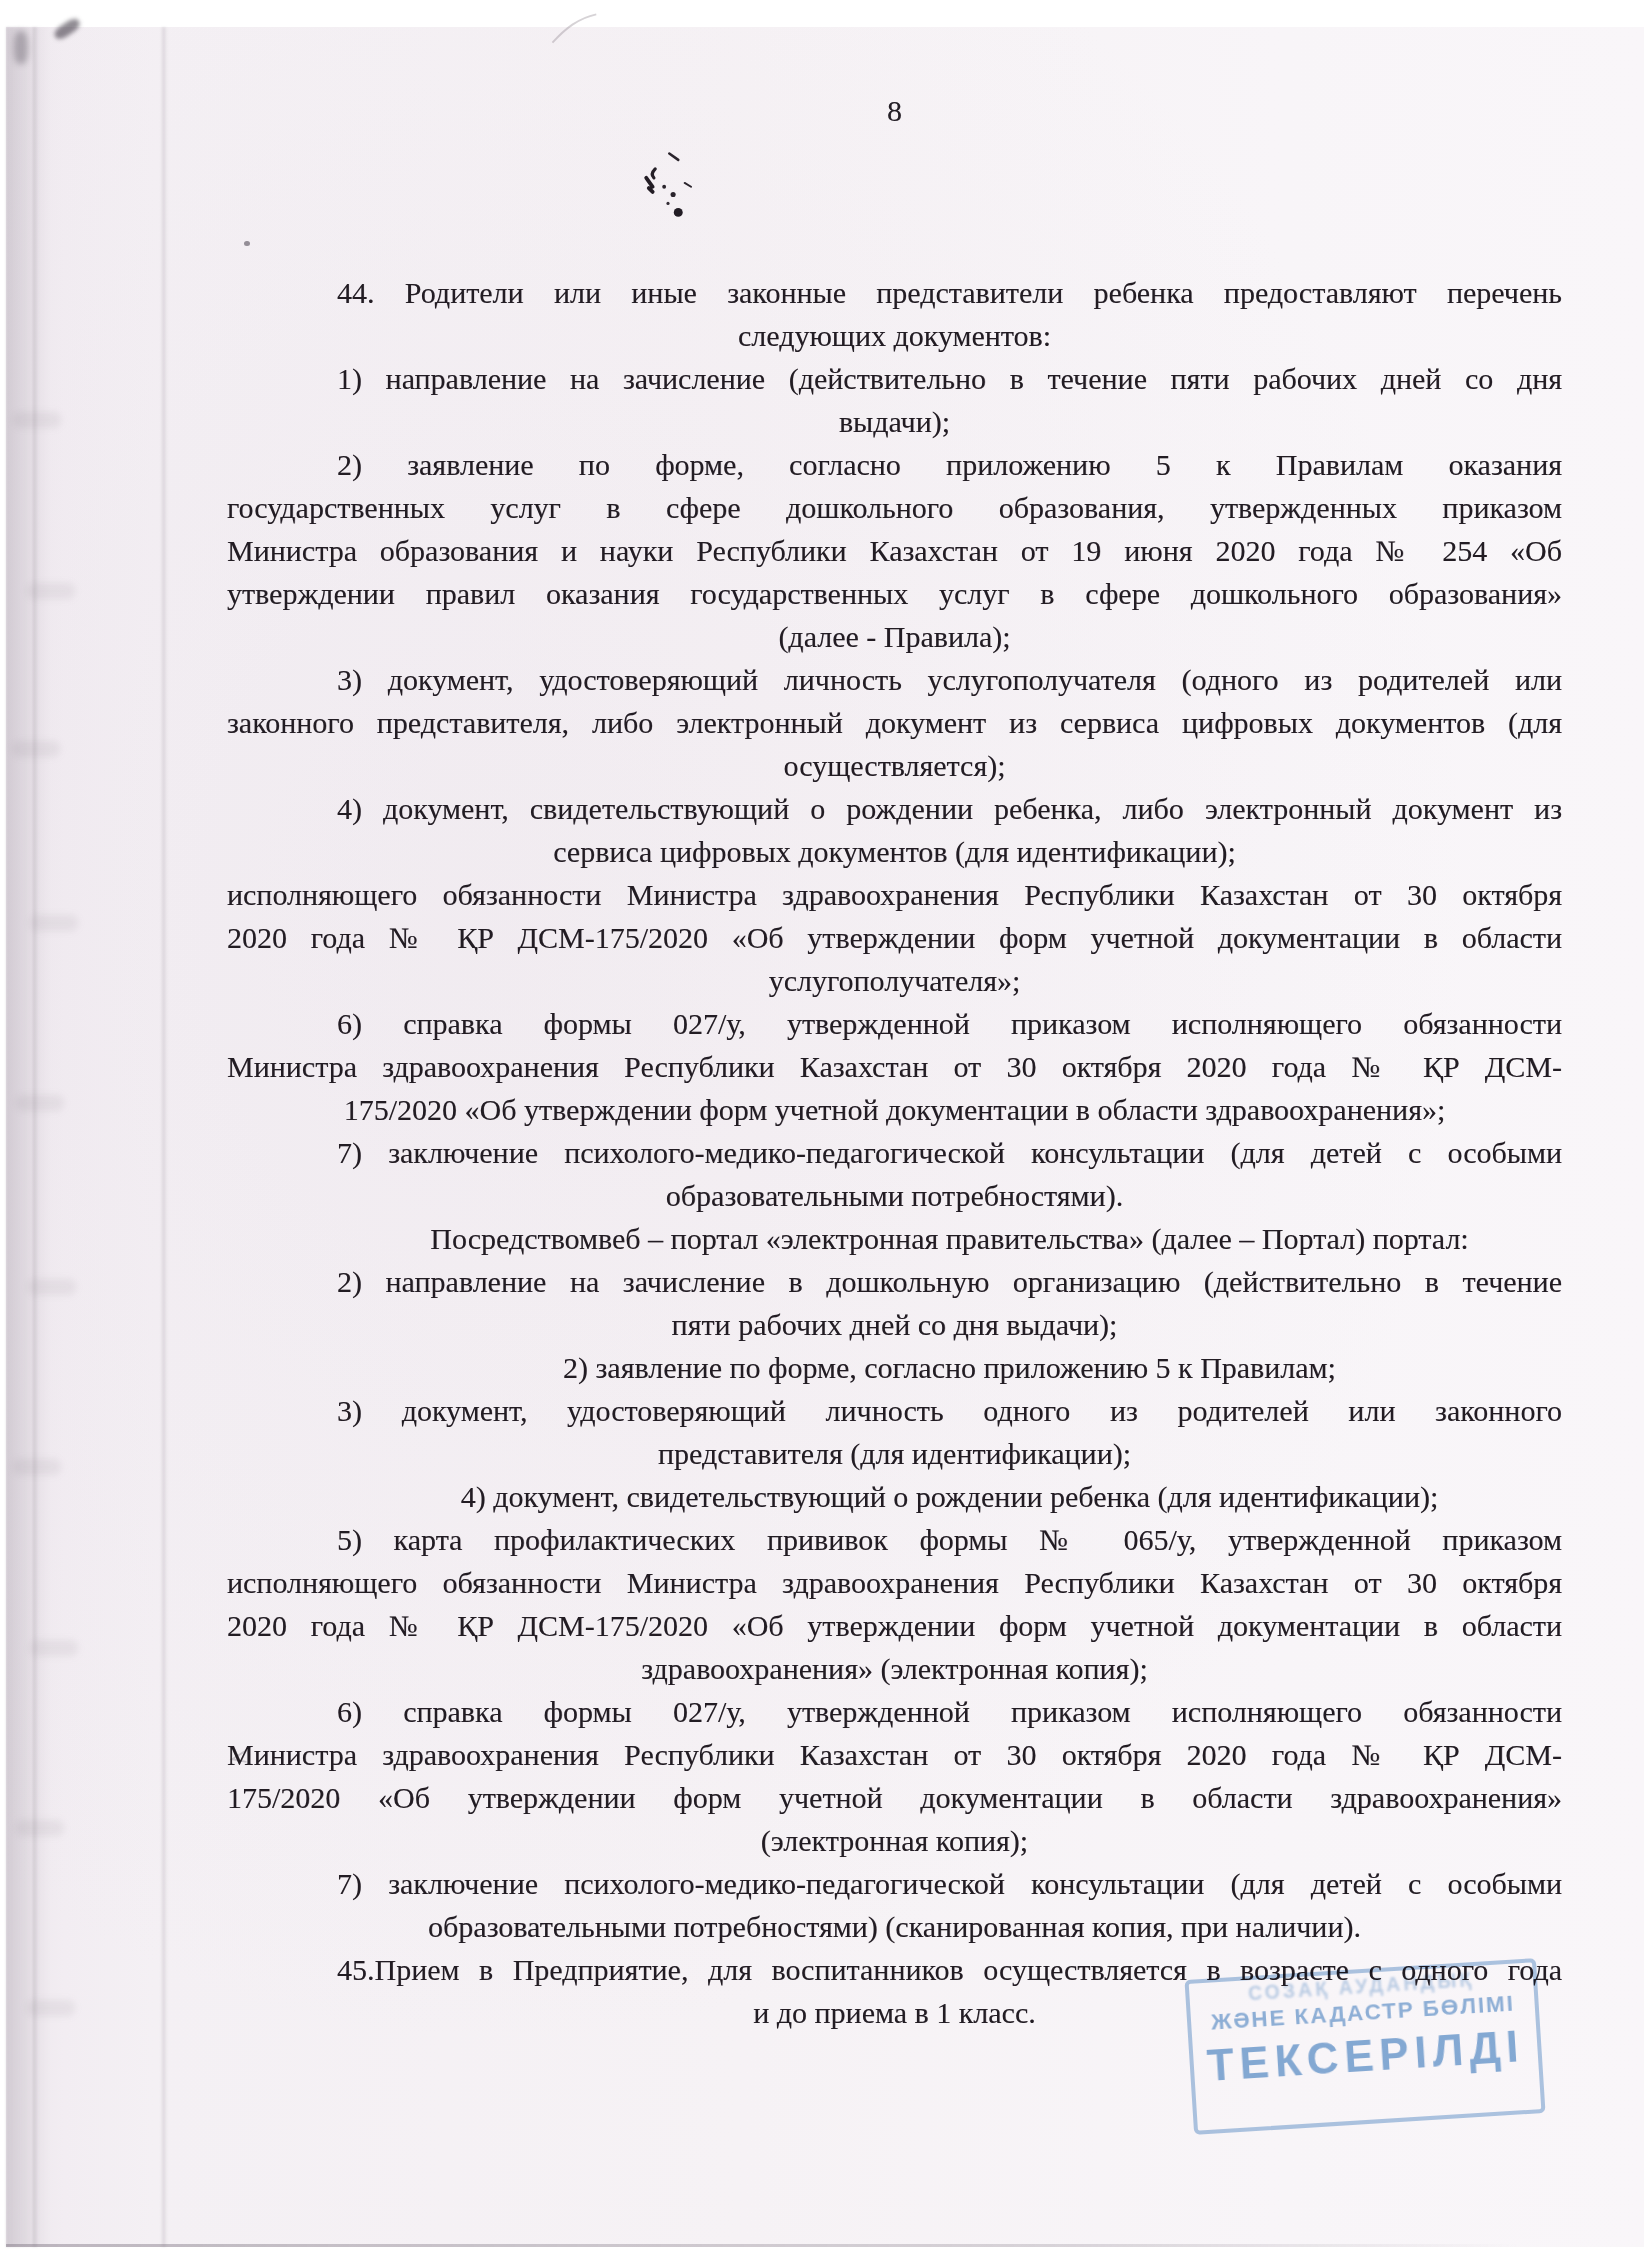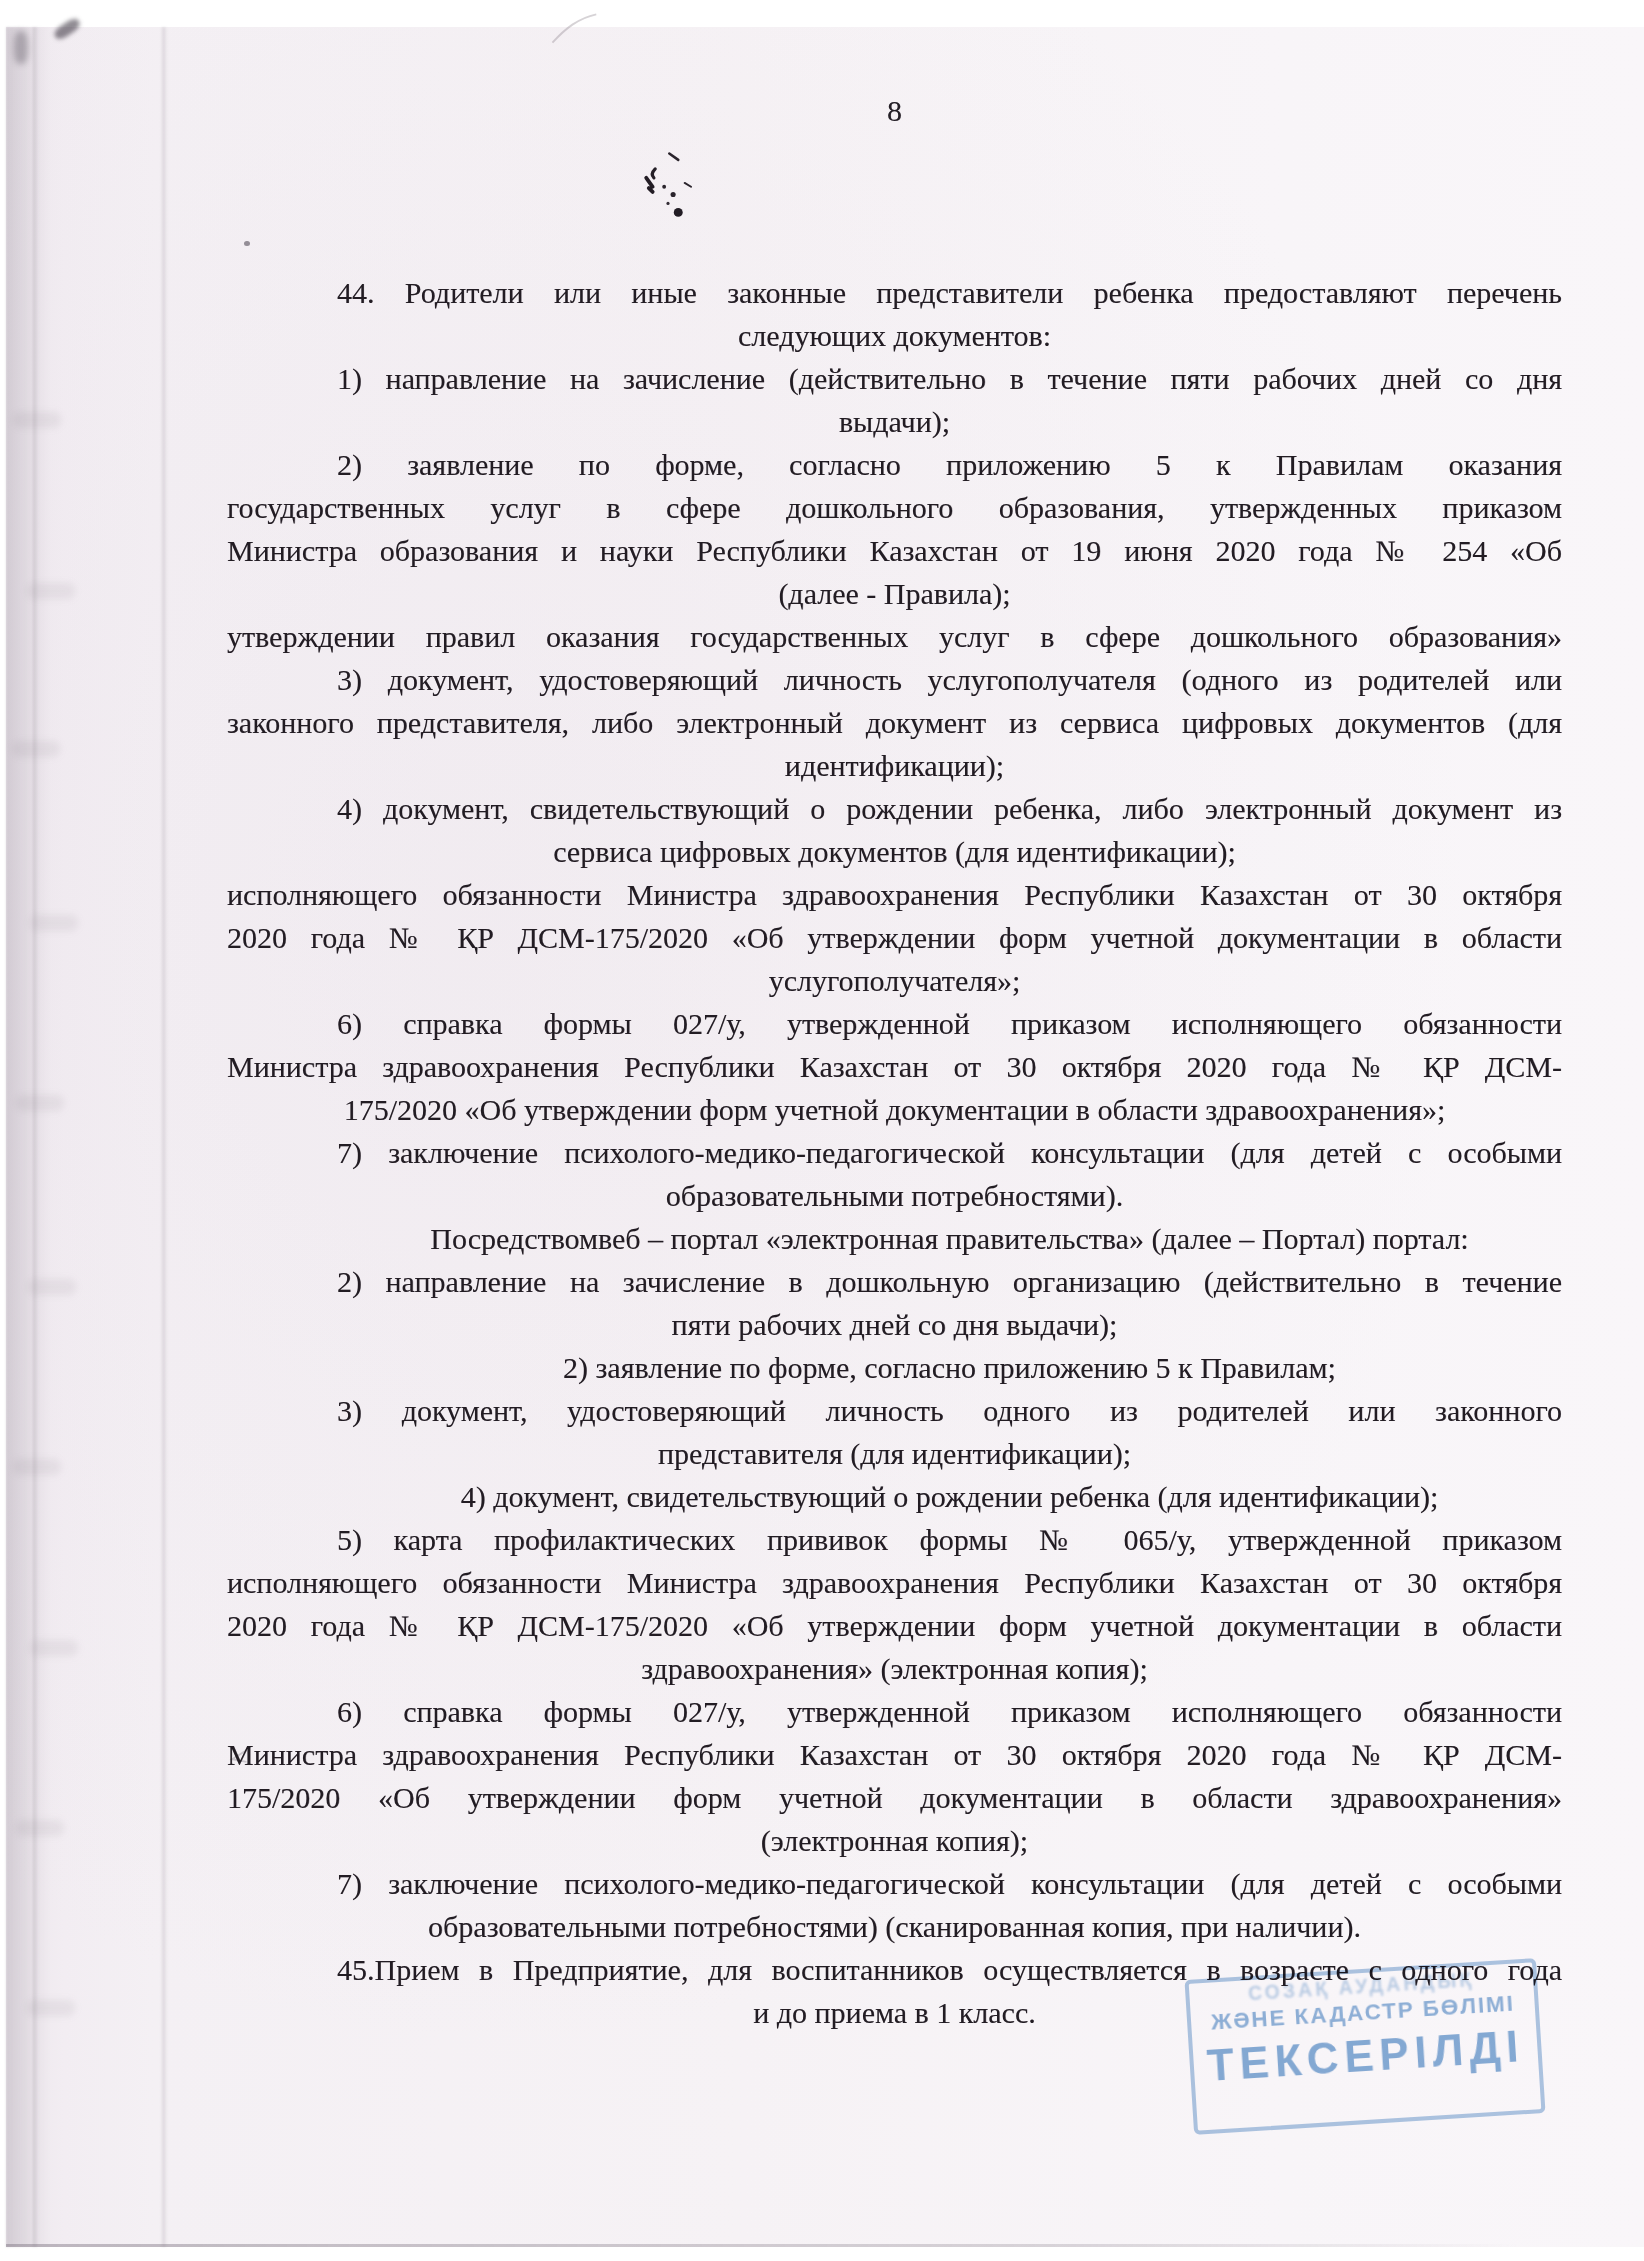--- a/index.html
+++ b/index.html
@@ -153,25 +153,25 @@
 </svg>
 
 <div class="text-block">
     <div class="line indent">44. Родители или иные законные представители ребенка предоставляют перечень</div>
     <div class="line final">следующих документов:</div>
     <div class="line indent">1) направление на зачисление (действительно в течение пяти рабочих дней со дня</div>
     <div class="line final">выдачи);</div>
     <div class="line indent">2) заявление по форме, согласно приложению 5 к Правилам оказания</div>
     <div class="line">государственных услуг в сфере дошкольного образования, утвержденных приказом</div>
     <div class="line">Министра образования и науки Республики Казахстан от 19 июня 2020 года № 254 «Об</div>
+    <div class="line">утверждении правил оказания государственных услуг в сфере дошкольного образования»</div>
     <div class="line final">(далее - Правила);</div>
-    <div class="line">утверждении правил оказания государственных услуг в сфере дошкольного образования»</div>
     <div class="line indent">3) документ, удостоверяющий личность услугополучателя (одного из родителей или</div>
     <div class="line">законного представителя, либо электронный документ из сервиса цифровых документов (для</div>
-    <div class="line final">идентификации);</div>
+    <div class="line final">осуществляется);</div>
     <div class="line indent">4) документ, свидетельствующий о рождении ребенка, либо электронный документ из</div>
     <div class="line final">сервиса цифровых документов (для идентификации);</div>
     <div class="line">исполняющего обязанности Министра здравоохранения Республики Казахстан от 30 октября</div>
     <div class="line">2020 года № ҚР ДСМ-175/2020 «Об утверждении форм учетной документации в области</div>
     <div class="line final">услугополучателя»;</div>
     <div class="line indent">6) справка формы 027/у, утвержденной приказом исполняющего обязанности</div>
     <div class="line">Министра здравоохранения Республики Казахстан от 30 октября 2020 года № ҚР ДСМ-</div>
     <div class="line final">175/2020 «Об утверждении форм учетной документации в области здравоохранения»;</div>
     <div class="line indent">7) заключение психолого-медико-педагогической консультации (для детей с особыми</div>
     <div class="line final">образовательными потребностями).</div>

